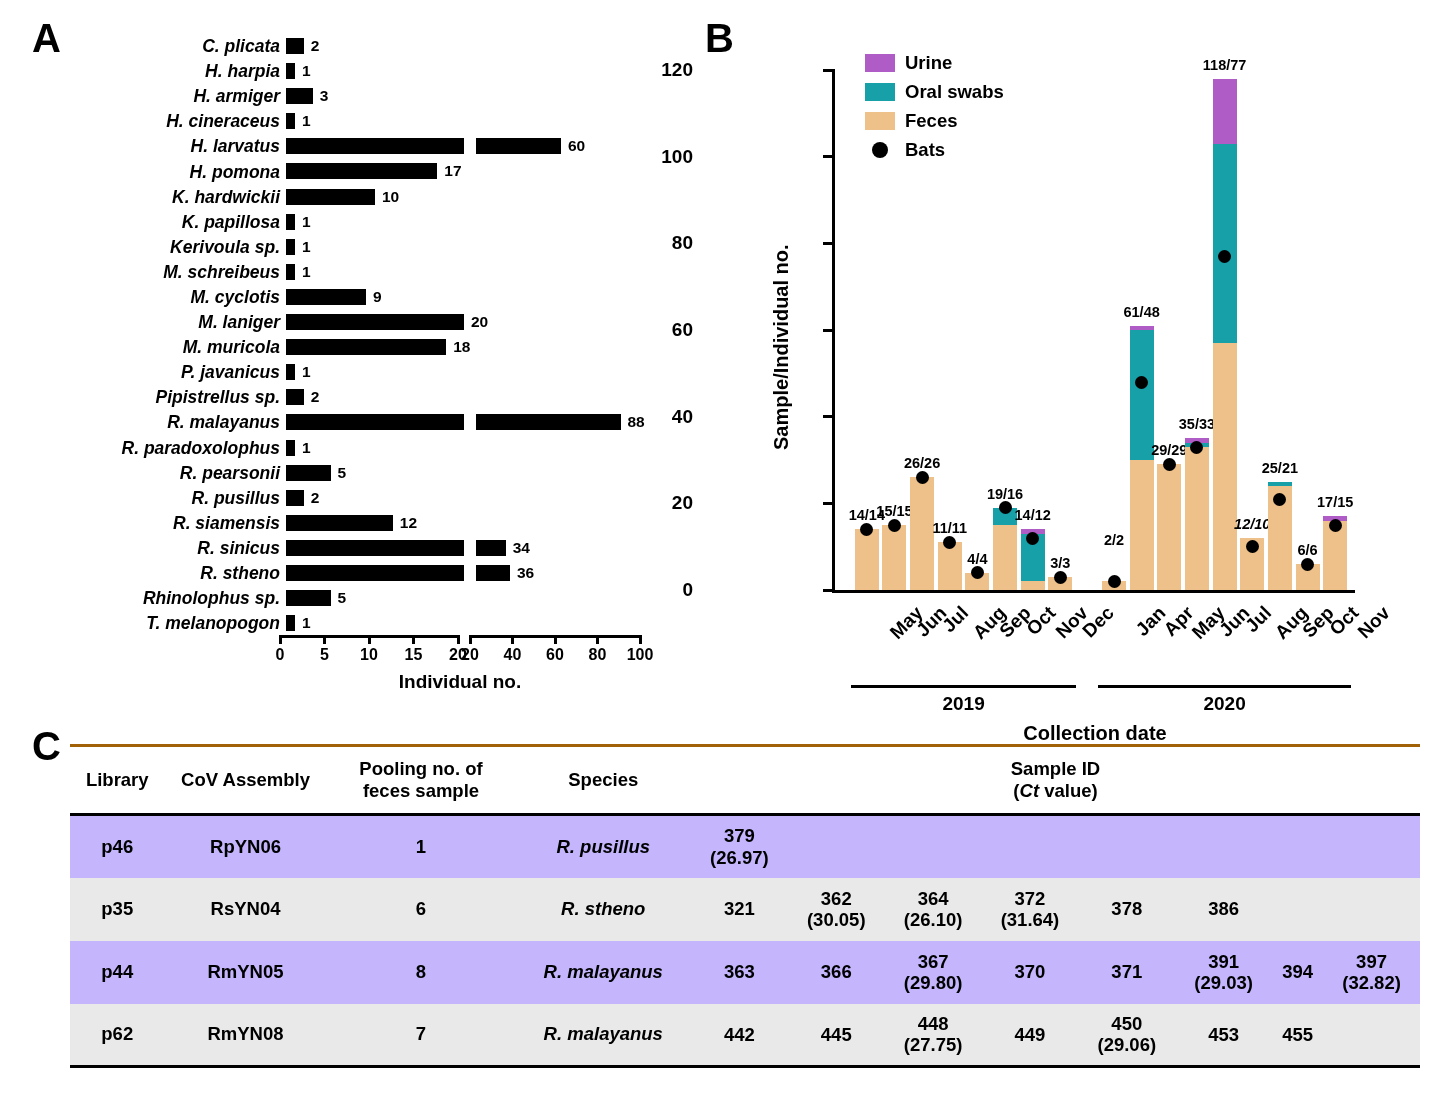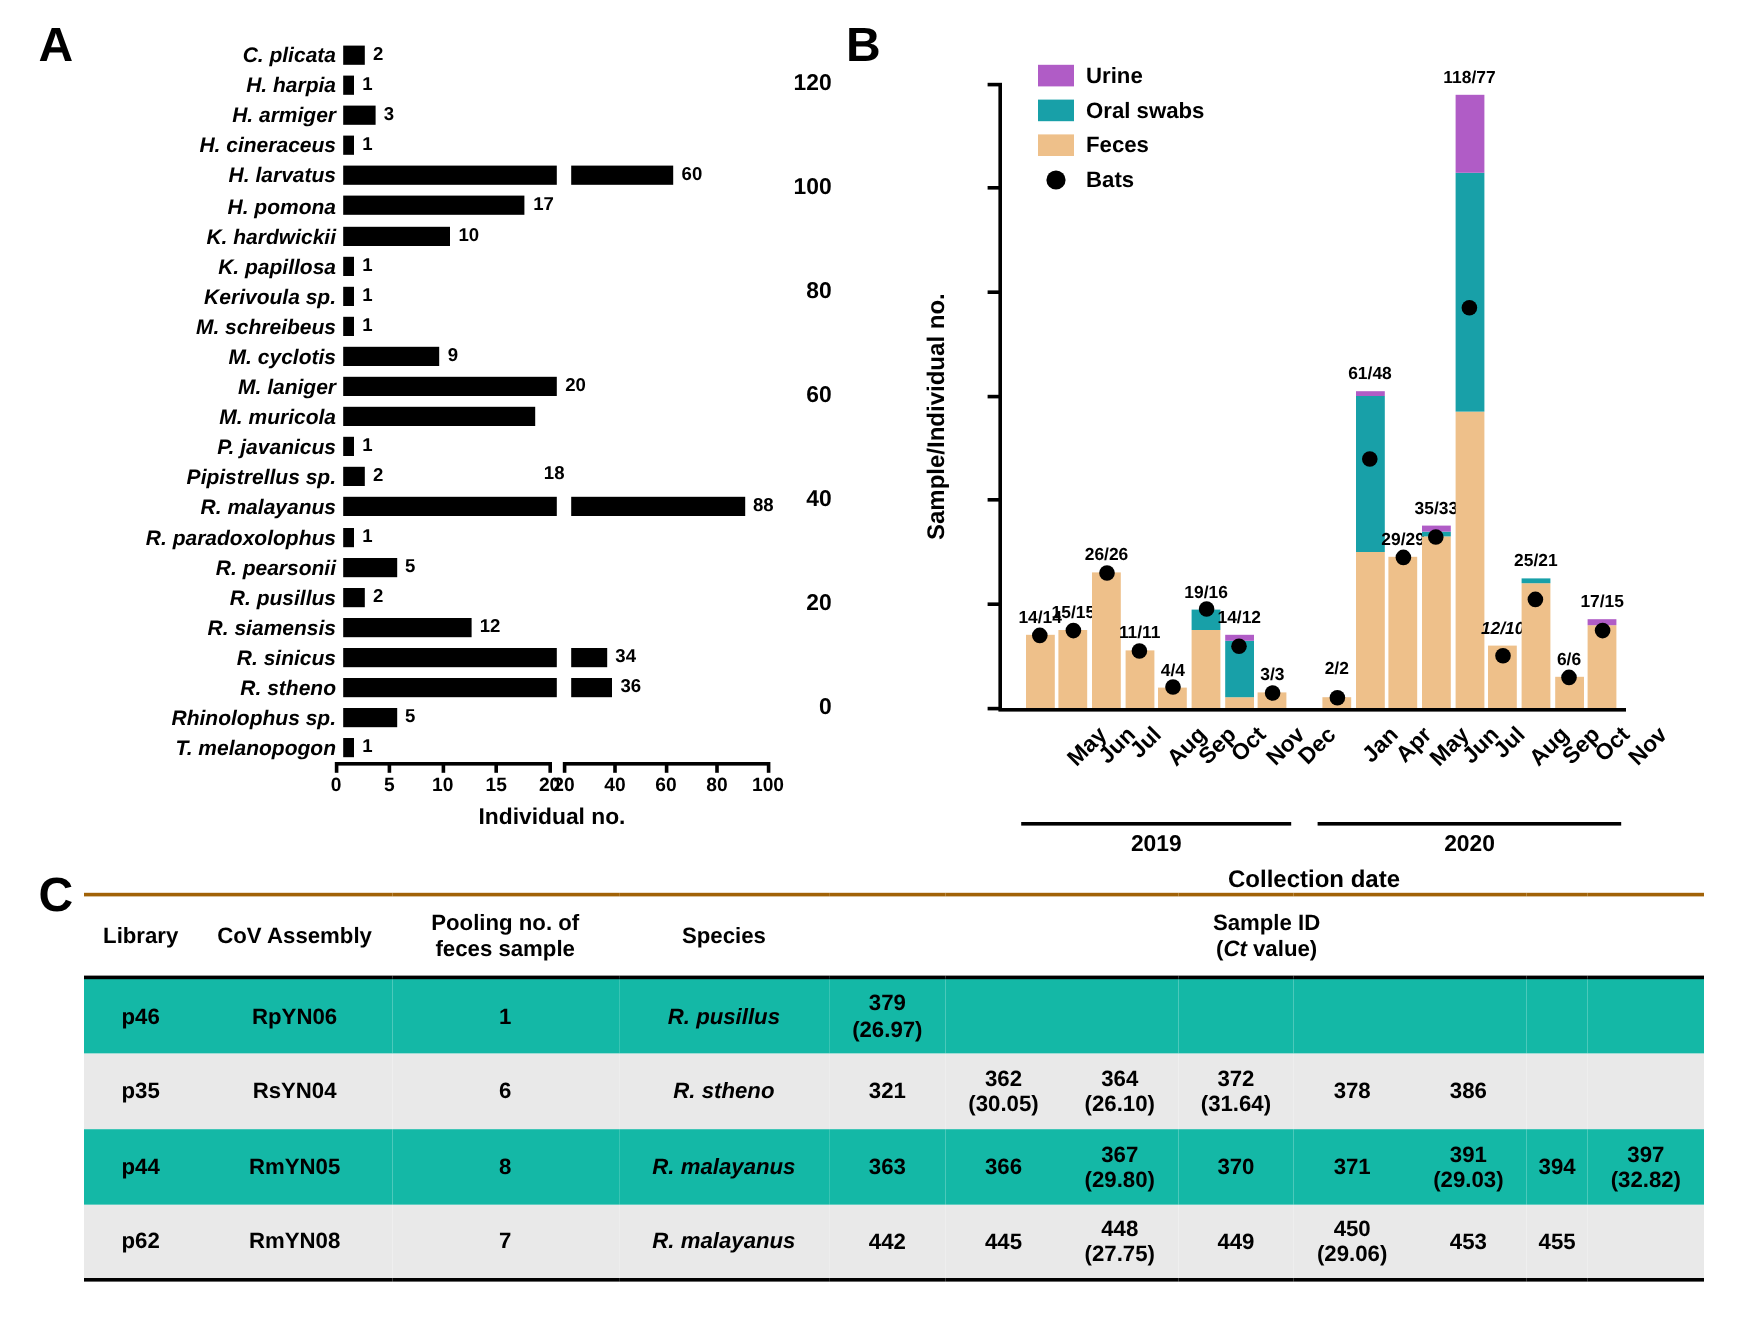--- a/index.html
+++ b/index.html
@@ -92,21 +92,21 @@
     text-align:center;vertical-align:middle;
     padding:0;
   }
   .c-head-top{border-top:3px solid #a16207;}
   .c-table thead th{
     height:66px;font-weight:bold;font-size:18.5px;
     border-bottom:3px solid #000;
     line-height:1.2;
   }
   .c-table tbody tr{height:63px;}
-  .c-table tbody td{background:#14b8a6;}
+  .c-table tbody td{background:#c4b5fd;}
   .c-table tbody tr.alt td{background:#e9e9e9;}
   .c-lastrow td{border-bottom:3px solid #000;}
   .c-species{font-style:italic;}
   .c-cellwrap{line-height:1.15;}
 </style>
 </head>
 <body>
 
 <div id="panelA">
   <div class="panel-letter letter">A</div>
@@ -193,21 +193,21 @@
         <div class="a-label">M. laniger</div>
         <div class="a-track">
           <div class="a-bar" style="width: 178px;"></div>
           <div class="a-val" style="left: 185px;">20</div>
         </div>
       </div>
       <div class="a-row">
         <div class="a-label">M. muricola</div>
         <div class="a-track">
           <div class="a-bar" style="width: 160.2px;"></div>
-          <div class="a-val" style="left: 167.2px; margin-top: 48px;">18</div>
+          <div class="a-val" style="left: 167.2px;">18</div>
         </div>
       </div>
       <div class="a-row">
         <div class="a-label">P. javanicus</div>
         <div class="a-track">
           <div class="a-bar" style="width: 8.9px;"></div>
           <div class="a-val" style="left: 15.9px;">1</div>
         </div>
       </div>
       <div class="a-row">
@@ -395,21 +395,21 @@
       <div class="b-xtlabel" style="left: 205.706px; top: 532px;">Nov</div>
       <div class="b-bar" style="left: 213.353px; width: 24px; height: 13px;">
         <div class="b-seg" style="height: 13px; bottom: 0px; background: rgb(238, 192, 138);"></div>
       </div>
       <div class="b-toplabel" style="left: 225.353px; top: 485px;">3/3</div>
       <div class="b-dot" style="left: 218.853px; top: 500.5px;"></div>
       <div class="b-xtlabel" style="left: 233.353px; top: 532px;">Dec</div>
       <div class="b-bar" style="left: 267px; width: 24px; height: 8.66667px;">
         <div class="b-seg" style="height: 8.66667px; bottom: 0px; background: rgb(238, 192, 138);"></div>
       </div>
-      <div class="b-toplabel" style="left: 279px; top: 480px;">2/2</div>
+      <div class="b-toplabel" style="left: 279px; top: 462px;">2/2</div>
       <div class="b-dot" style="left: 272.5px; top: 504.833px;"></div>
       <div class="b-xtlabel" style="left: 287px; top: 532px;">Jan</div>
       <div class="b-bar" style="left: 294.647px; width: 24px; height: 264.333px;">
         <div class="b-seg" style="height: 130px; bottom: 0px; background: rgb(238, 192, 138);"></div>
         <div class="b-seg" style="height: 130px; bottom: 130px; background: rgb(24, 160, 168);"></div>
         <div class="b-seg" style="height: 4.33333px; bottom: 260px; background: rgb(176, 92, 198);"></div>
       </div>
       <div class="b-toplabel" style="left: 306.647px; top: 233.667px;">61/48</div>
       <div class="b-dot" style="left: 300.147px; top: 305.5px;"></div>
       <div class="b-xtlabel" style="left: 314.647px; top: 532px;">Apr</div>

